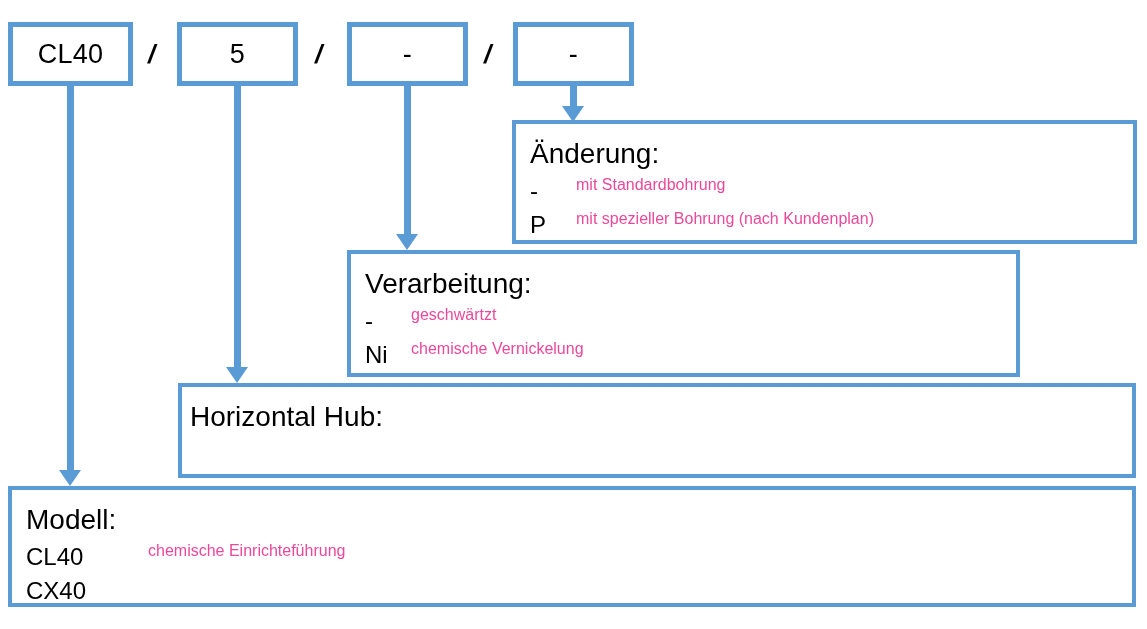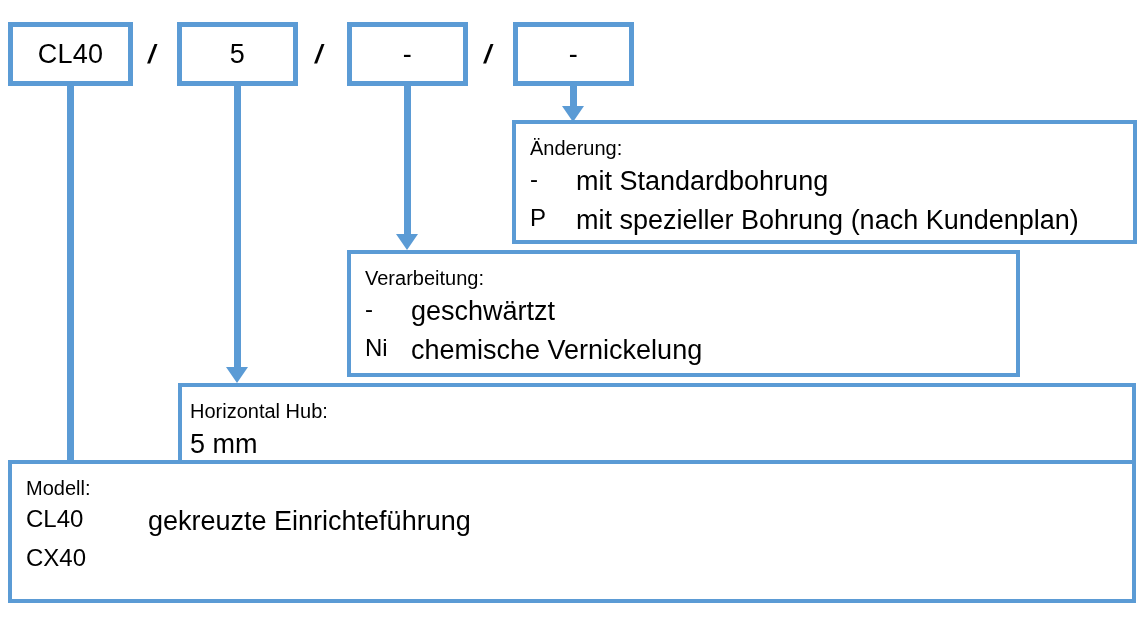--- a/index.html
+++ b/index.html
@@ -45,38 +45,38 @@
 
   
   .desc-box {
     position: absolute;
     box-sizing: border-box;
     border: 4px solid #5B9BD5;
     background: #ffffff;
     padding: 10px 0 0 14px;
   }
   .desc-title {
-    font-size: 20px;
+    font-size: 28px;
     color: #000000;
     line-height: 1.42;
     white-space: nowrap;
   }
   .desc-row {
     display: flex;
     line-height: 1.42;
     white-space: nowrap;
   }
   .desc-code {
     font-size: 24px;
     color: #000000;
     flex: 0 0 auto;
   }
   .desc-label {
-    font-size: 27px;
-    color: #000000;
+    font-size: 16px;
+    color: #ec4899;
     flex: 0 0 auto;
   }
   
   .col-narrow .desc-code { width: 46px; }
   
   .col-wide .desc-code { width: 122px; }
 
   
   .conn-line {
     position: absolute;
@@ -150,29 +150,26 @@
       <span class="desc-label">geschwärtzt</span>
     </div>
     <div class="desc-row">
       <span class="desc-code">Ni</span>
       <span class="desc-label">chemische Vernickelung</span>
     </div>
   </div>
 
   <div class="desc-box" style="left:178px; top:383px; width:958px; height:95px;padding-left:8px;">
     <div class="desc-title">Horizontal Hub:</div>
-    <div class="desc-row">
-      <span class="desc-label">5 mm</span>
-    </div>
   </div>
 
-  <div class="desc-box col-wide" style="left:8px; top:460px; width:1128px; height:143px;">
+  <div class="desc-box col-wide" style="left:8px; top:486px; width:1128px; height:121px;">
     <div class="desc-title">Modell:</div>
     <div class="desc-row">
       <span class="desc-code">CL40</span>
-      <span class="desc-label">gekreuzte Einrichteführung</span>
+      <span class="desc-label">chemische Einrichteführung</span>
     </div>
     <div class="desc-row">
       <span class="desc-code">CX40</span>
     </div>
   </div>
 
 </div>
 
 </body></html>

